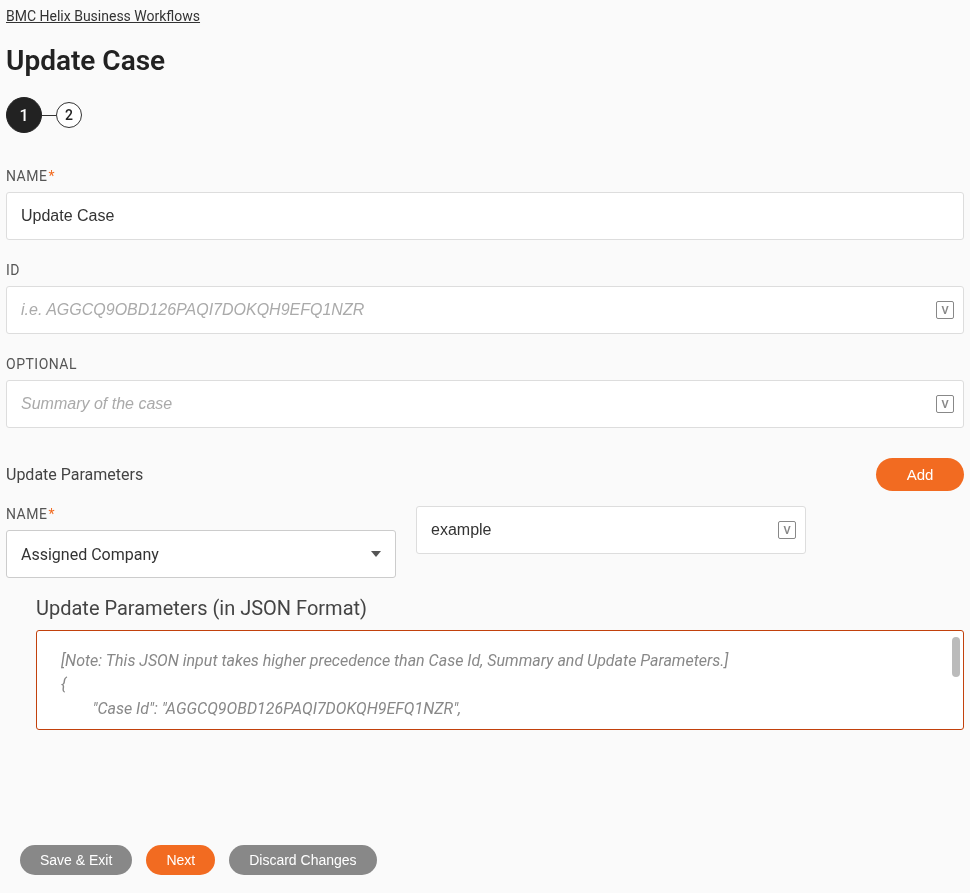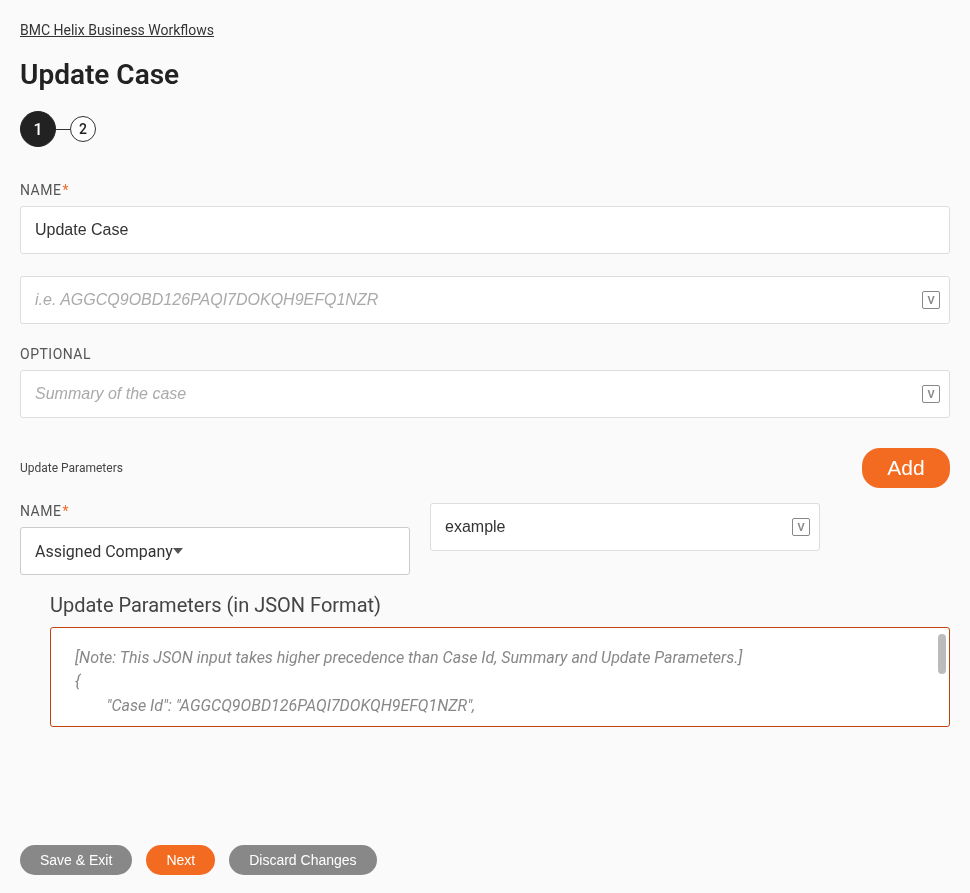--- a/index.html
+++ b/index.html
@@ -5,21 +5,21 @@
   * { box-sizing: border-box; margin: 0; padding: 0; }
   body {
     font-family: -apple-system, BlinkMacSystemFont, "Segoe UI", Roboto, Helvetica, Arial, sans-serif;
     background: #fafafa;
     color: #333;
     width: 970px;
     height: 893px;
     overflow: hidden;
   }
   .container {
-    padding: 20px;
+    padding: 6px;
   }
   .breadcrumb-link {
     font-size: 14px;
     color: #333;
     text-decoration: underline;
     cursor: pointer;
     display: inline-block;
     margin-bottom: 20px;
   }
   .page-title {
@@ -112,28 +112,28 @@
     background: #fff;
   }
   .section-header {
     display: flex;
     align-items: center;
     justify-content: space-between;
     margin-bottom: 15px;
     margin-top: 30px;
   }
   .section-label {
-    font-size: 12px;
+    font-size: 16px;
     color: #444;
   }
   .btn {
     border: none;
     border-radius: 18px;
     padding: 8px 22px;
-    font-size: 21px;
+    font-size: 15px;
     cursor: pointer;
     font-weight: 400;
   }
   .btn-orange {
     background: #f26b21;
     color: #fff;
   }
   .btn-add {
     min-width: 88px;
   }
@@ -160,21 +160,21 @@
     height: 48px;
     padding: 0 14px;
     border: 1px solid #ccc;
     border-radius: 3px;
     font-size: 16px;
     color: #333;
     background: #fff;
     cursor: pointer;
     display: flex;
     align-items: center;
-    justify-content: flex-start;
+    justify-content: space-between;
   }
   .chev-down {
     width: 0;
     height: 0;
     border-left: 5px solid transparent;
     border-right: 5px solid transparent;
     border-top: 6px solid #555;
   }
   .collapsible {
     margin-top: 28px;
@@ -280,20 +280,21 @@
     <label class="label">
       <span>NAME</span><span class="required-star">*</span>
     </label>
     <div class="input-wrap">
       <input type="text" class="text-input" value="Update Case" style="">
     </div>
   </div>
 
   
   <div class="form-group">
+    <label class="label">ID</label>
     <div class="input-wrap">
       <input type="text" class="text-input" placeholder="i.e. AGGCQ9OBD126PAQI7DOKQH9EFQ1NZR" style="">
       <div class="var-icon">V</div>
     </div>
   </div>
 
   
   <div class="form-group">
     <label class="label">OPTIONAL</label>
     <div class="input-wrap">

